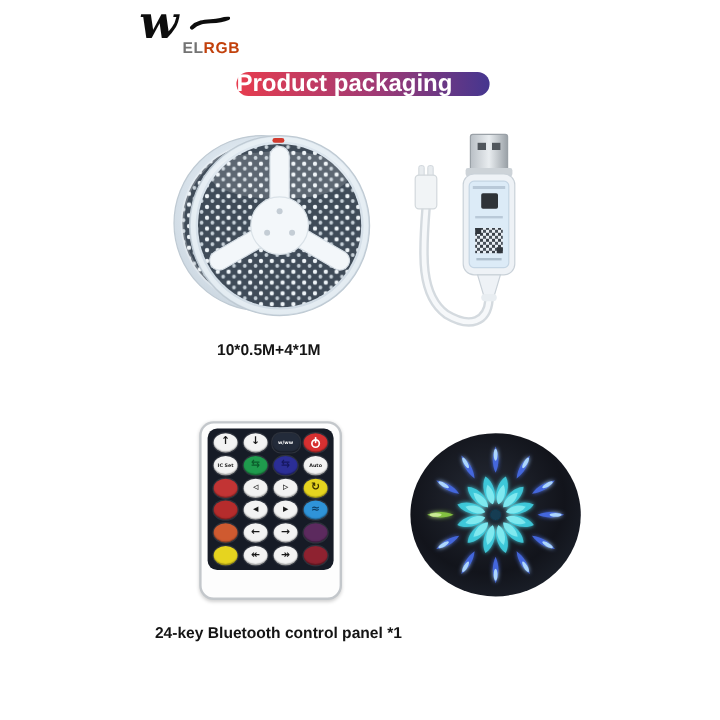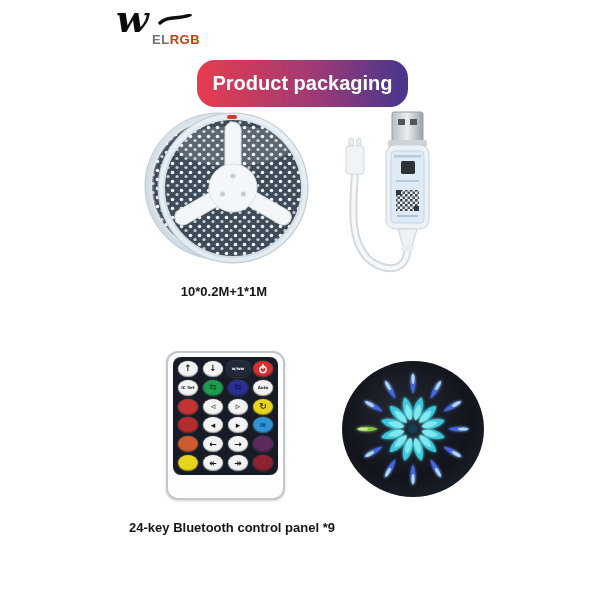--- a/index.html
+++ b/index.html
@@ -9,23 +9,23 @@
   
   .logo{position:absolute;left:116px;top:8px;width:100px;height:46px;}
   .logo .swoosh{position:absolute;left:0;top:-8px;font-family:"DejaVu Serif",serif;
     font-style:italic;font-weight:bold;font-size:38px;color:#0d0d0d;line-height:1;}
   .logo .flick{position:absolute;left:42px;top:6px;}
   .logo .brand{position:absolute;left:36px;top:24px;font-size:13px;font-weight:bold;letter-spacing:.5px;}
   .logo .el{color:#737373;}
   .logo .rgb{color:#c2410c;}
 
   
-  .banner{position:absolute;left:197px;top:60px;width:211px;height:47px;border-radius:18px;
+  .banner{position:absolute;left:197px;top:60px;width:211px;height:20px;border-radius:18px;
     background:linear-gradient(90deg,#e73c4e 0%,#a03a75 55%,#45368f 100%);
-    display:flex;align-items:center;justify-content:center;}
+    display:flex;align-items:center;}
   .banner span{color:#ffffff;font-size:20px;font-weight:bold;}
 
   .figure{position:absolute;}
   .caption{position:absolute;font-weight:bold;font-size:13px;color:#151515;text-align:center;line-height:15px;}
 
   
   .remote{position:absolute;left:166px;top:351px;width:119px;height:149px;background:#fdfdfd;
     border:2px solid #c3c7cb;border-radius:12px;box-sizing:border-box;box-shadow:0 1px 3px rgba(0,0,0,.18);}
   .remote .panel{position:absolute;left:5px;top:4px;width:105px;height:118px;background:#161b26;
     border-radius:8px;display:grid;grid-template-columns:repeat(4,1fr);grid-template-rows:repeat(6,1fr);
@@ -231,16 +231,16 @@
         <path d="M0,-26 C4,-21 4,-13 0,-9 C-4,-13 -4,-21 0,-26" fill="#8ff0f4" opacity="0.8" transform="rotate(315)"></path>
         <path d="M0,-33 C5.5,-27 6,-15 0,-9 C-6,-15 -5.5,-27 0,-33" fill="#3ecbdc" opacity="0.92" transform="rotate(345)"></path>
         <path d="M0,-26 C4,-21 4,-13 0,-9 C-4,-13 -4,-21 0,-26" fill="#8ff0f4" opacity="0.8" transform="rotate(345)"></path>
       </g>
     <g transform="translate(75,71)">
         <circle r="4.5" fill="#123c52" filter="url(#glow)"></circle>
       </g>
   </svg>
 
   <div class="caption" style="left:95px;top:284px;width:258px;">
-    <div>10*0.2M+1*1M</div>
-  </div>
-  <div class="caption" style="left:98px;top:520px;width:268px;">24-key Bluetooth control panel *9</div>
+    <div>10*0.5M+4*1M</div>
+  </div>
+  <div class="caption" style="left:98px;top:520px;width:268px;">24-key Bluetooth control panel *1</div>
 </div>
 
 </body></html>

